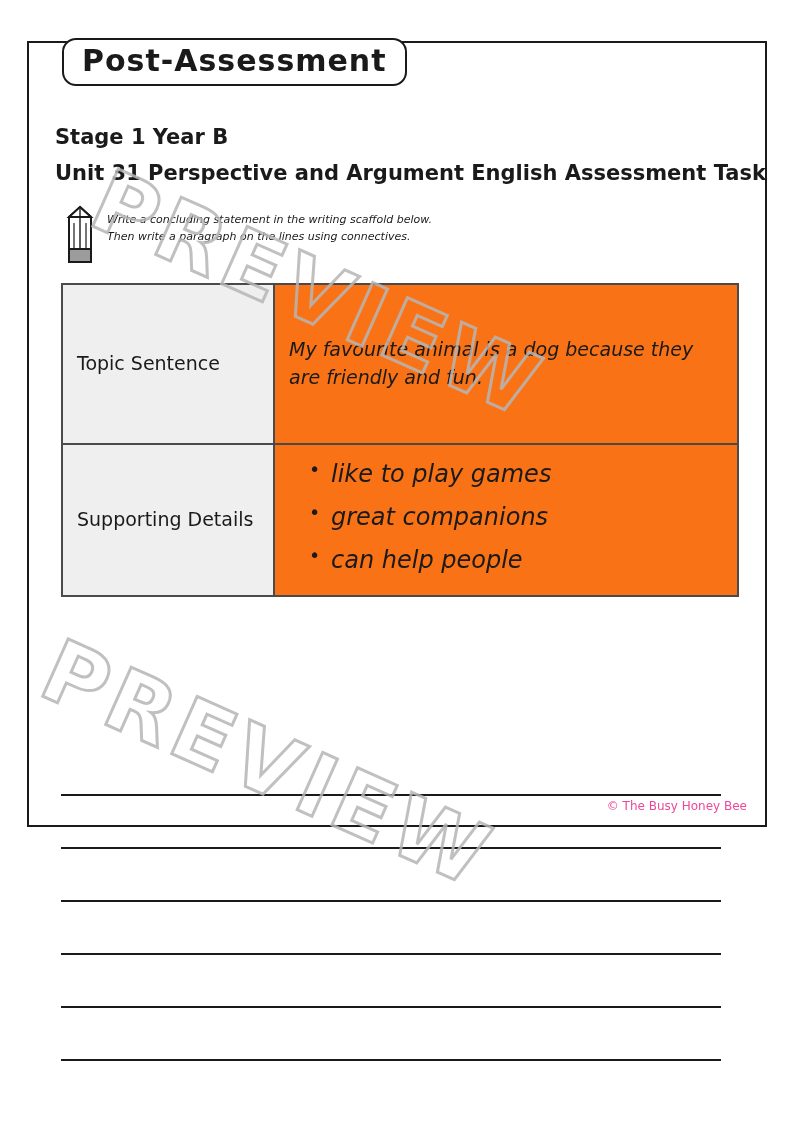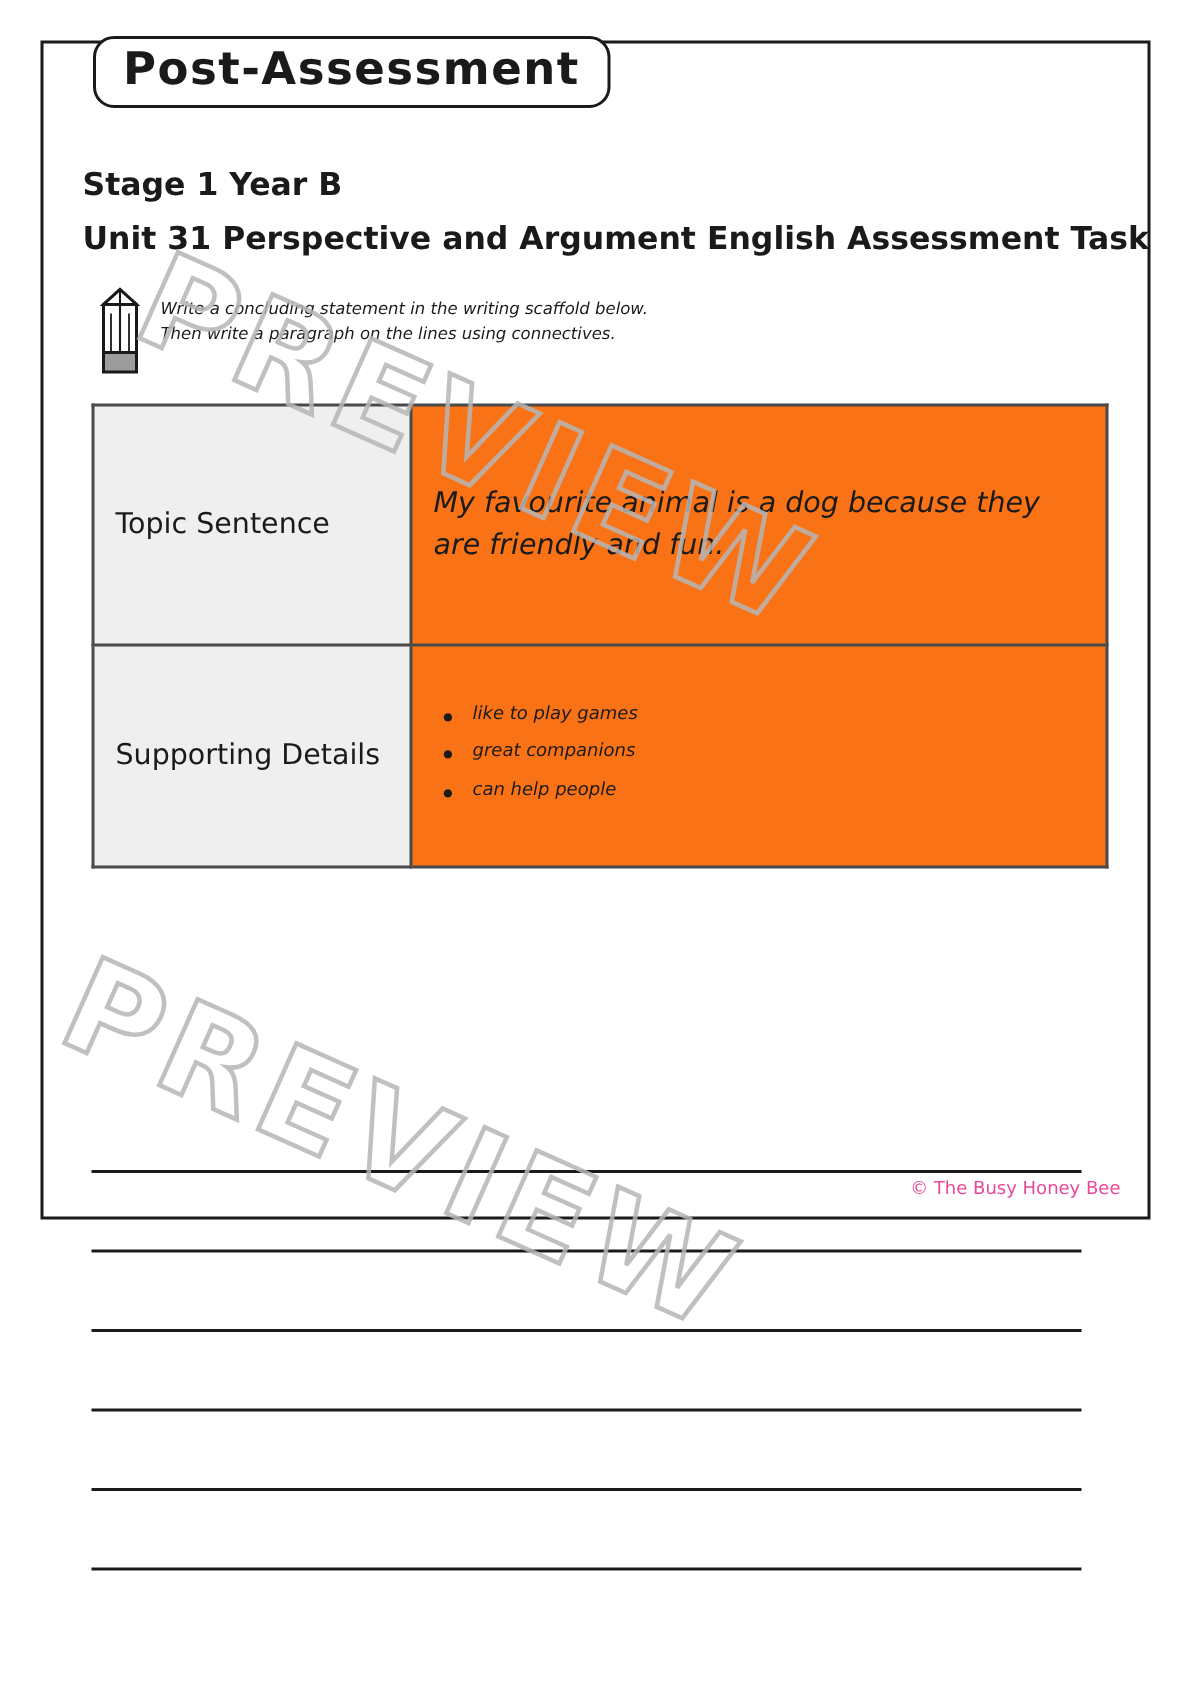--- a/index.html
+++ b/index.html
@@ -12,21 +12,21 @@
     width: 794px;
     height: 1122px;
     position: relative;
     font-family: "DejaVu Sans", sans-serif;
     overflow: hidden;
   }
 
   .page {
     position: absolute;
     left: 27px;
-    top: 27px;
+    top: 41px;
     width: 740px;
     height: 786px;
     border: 2px solid #1a1a1a;
     background: #fff;
   }
 
   
   .title-badge {
     position: absolute;
     left: 33px;
@@ -144,23 +144,23 @@
   .row-conclude .lbl { vertical-align: top; padding-top: 12px; }
   .row-support .val { vertical-align: middle; }
 
   .bullets {
     margin: 0;
     padding-left: 26px;
     list-style: none;
   }
   .bullets li {
     position: relative;
-    margin: 2px 0 8px 0;
+    margin: 2px 0 8px 16px;
     font-style: italic;
-    font-size: 12px;
+    font-size: 24px;
   }
   .bullets li:before {
     content: "\2022";
     position: absolute;
     left: -22px;
     top: -1px;
     font-size: 19px;
   }
 
   

